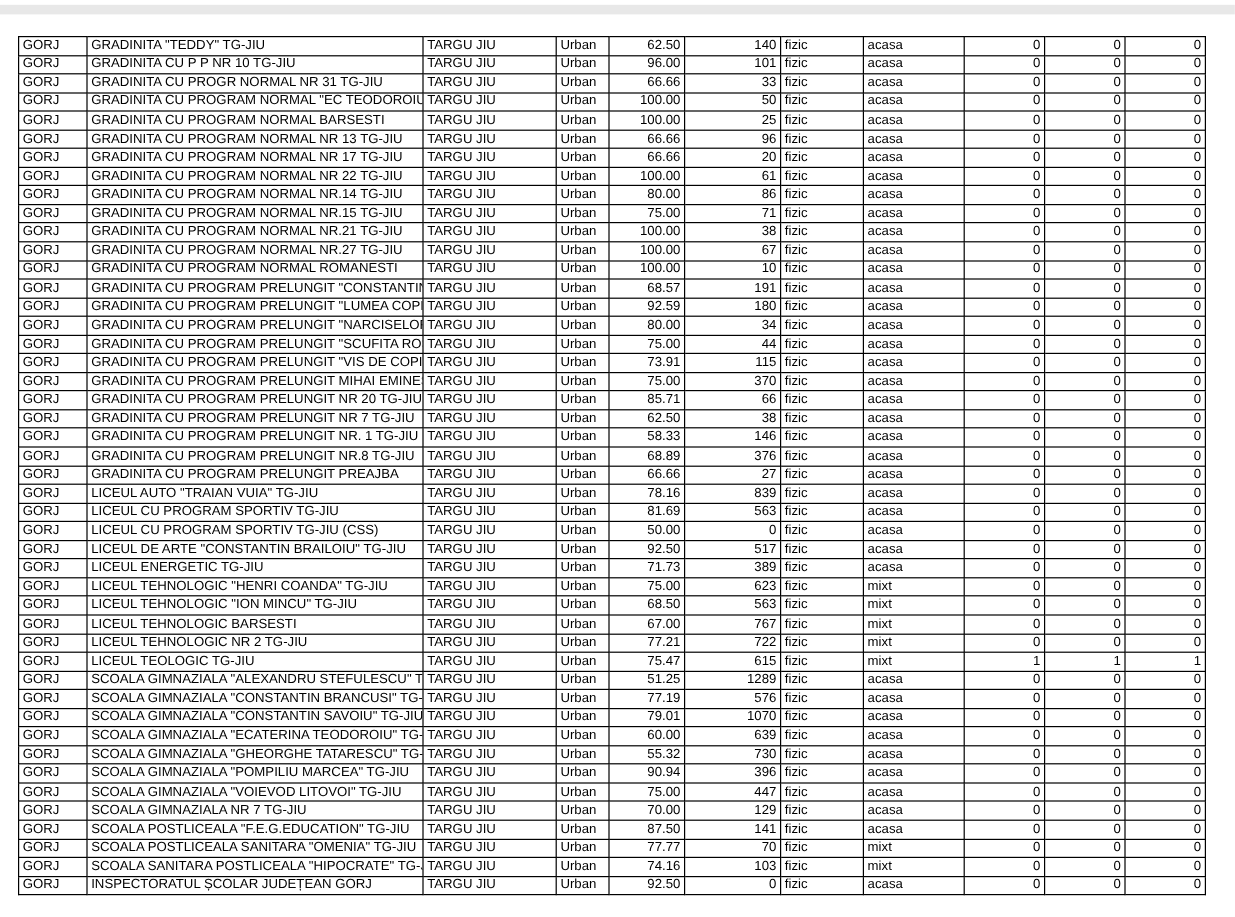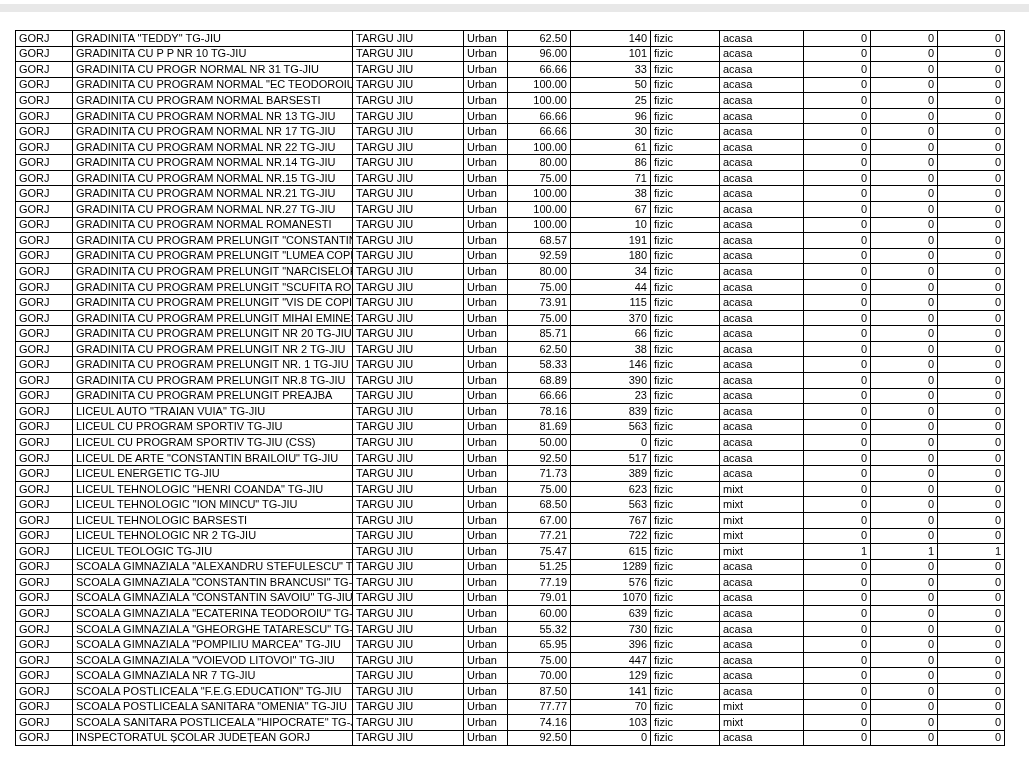--- a/index.html
+++ b/index.html
@@ -142,21 +142,21 @@
         <td class="al-r">0</td>
         <td class="al-r">0</td>
         <td class="al-r">0</td>
       </tr>
       <tr>
         <td class="al-l">GORJ</td>
         <td class="al-l">GRADINITA CU PROGRAM NORMAL NR 17 TG-JIU</td>
         <td class="al-l">TARGU JIU</td>
         <td class="al-l">Urban</td>
         <td class="al-r">66.66</td>
-        <td class="al-r">30</td>
+        <td class="al-r">20</td>
         <td class="al-l">fizic</td>
         <td class="al-l">acasa</td>
         <td class="al-r">0</td>
         <td class="al-r">0</td>
         <td class="al-r">0</td>
       </tr>
       <tr>
         <td class="al-l">GORJ</td>
         <td class="al-l">GRADINITA CU PROGRAM NORMAL NR 22 TG-JIU</td>
         <td class="al-l">TARGU JIU</td>
@@ -320,21 +320,21 @@
         <td class="al-r">85.71</td>
         <td class="al-r">66</td>
         <td class="al-l">fizic</td>
         <td class="al-l">acasa</td>
         <td class="al-r">0</td>
         <td class="al-r">0</td>
         <td class="al-r">0</td>
       </tr>
       <tr>
         <td class="al-l">GORJ</td>
-        <td class="al-l">GRADINITA CU PROGRAM PRELUNGIT NR 2 TG-JIU</td>
+        <td class="al-l">GRADINITA CU PROGRAM PRELUNGIT NR 7 TG-JIU</td>
         <td class="al-l">TARGU JIU</td>
         <td class="al-l">Urban</td>
         <td class="al-r">62.50</td>
         <td class="al-r">38</td>
         <td class="al-l">fizic</td>
         <td class="al-l">acasa</td>
         <td class="al-r">0</td>
         <td class="al-r">0</td>
         <td class="al-r">0</td>
       </tr>
@@ -350,34 +350,34 @@
         <td class="al-r">0</td>
         <td class="al-r">0</td>
         <td class="al-r">0</td>
       </tr>
       <tr>
         <td class="al-l">GORJ</td>
         <td class="al-l">GRADINITA CU PROGRAM PRELUNGIT NR.8 TG-JIU</td>
         <td class="al-l">TARGU JIU</td>
         <td class="al-l">Urban</td>
         <td class="al-r">68.89</td>
-        <td class="al-r">390</td>
+        <td class="al-r">376</td>
         <td class="al-l">fizic</td>
         <td class="al-l">acasa</td>
         <td class="al-r">0</td>
         <td class="al-r">0</td>
         <td class="al-r">0</td>
       </tr>
       <tr>
         <td class="al-l">GORJ</td>
         <td class="al-l">GRADINITA CU PROGRAM PRELUNGIT PREAJBA</td>
         <td class="al-l">TARGU JIU</td>
         <td class="al-l">Urban</td>
         <td class="al-r">66.66</td>
-        <td class="al-r">23</td>
+        <td class="al-r">27</td>
         <td class="al-l">fizic</td>
         <td class="al-l">acasa</td>
         <td class="al-r">0</td>
         <td class="al-r">0</td>
         <td class="al-r">0</td>
       </tr>
       <tr>
         <td class="al-l">GORJ</td>
         <td class="al-l">LICEUL AUTO "TRAIAN VUIA" TG-JIU</td>
         <td class="al-l">TARGU JIU</td>
@@ -570,21 +570,21 @@
         <td class="al-l">acasa</td>
         <td class="al-r">0</td>
         <td class="al-r">0</td>
         <td class="al-r">0</td>
       </tr>
       <tr>
         <td class="al-l">GORJ</td>
         <td class="al-l">SCOALA GIMNAZIALA "POMPILIU MARCEA" TG-JIU</td>
         <td class="al-l">TARGU JIU</td>
         <td class="al-l">Urban</td>
-        <td class="al-r">65.95</td>
+        <td class="al-r">90.94</td>
         <td class="al-r">396</td>
         <td class="al-l">fizic</td>
         <td class="al-l">acasa</td>
         <td class="al-r">0</td>
         <td class="al-r">0</td>
         <td class="al-r">0</td>
       </tr>
       <tr>
         <td class="al-l">GORJ</td>
         <td class="al-l">SCOALA GIMNAZIALA "VOIEVOD LITOVOI" TG-JIU</td>

